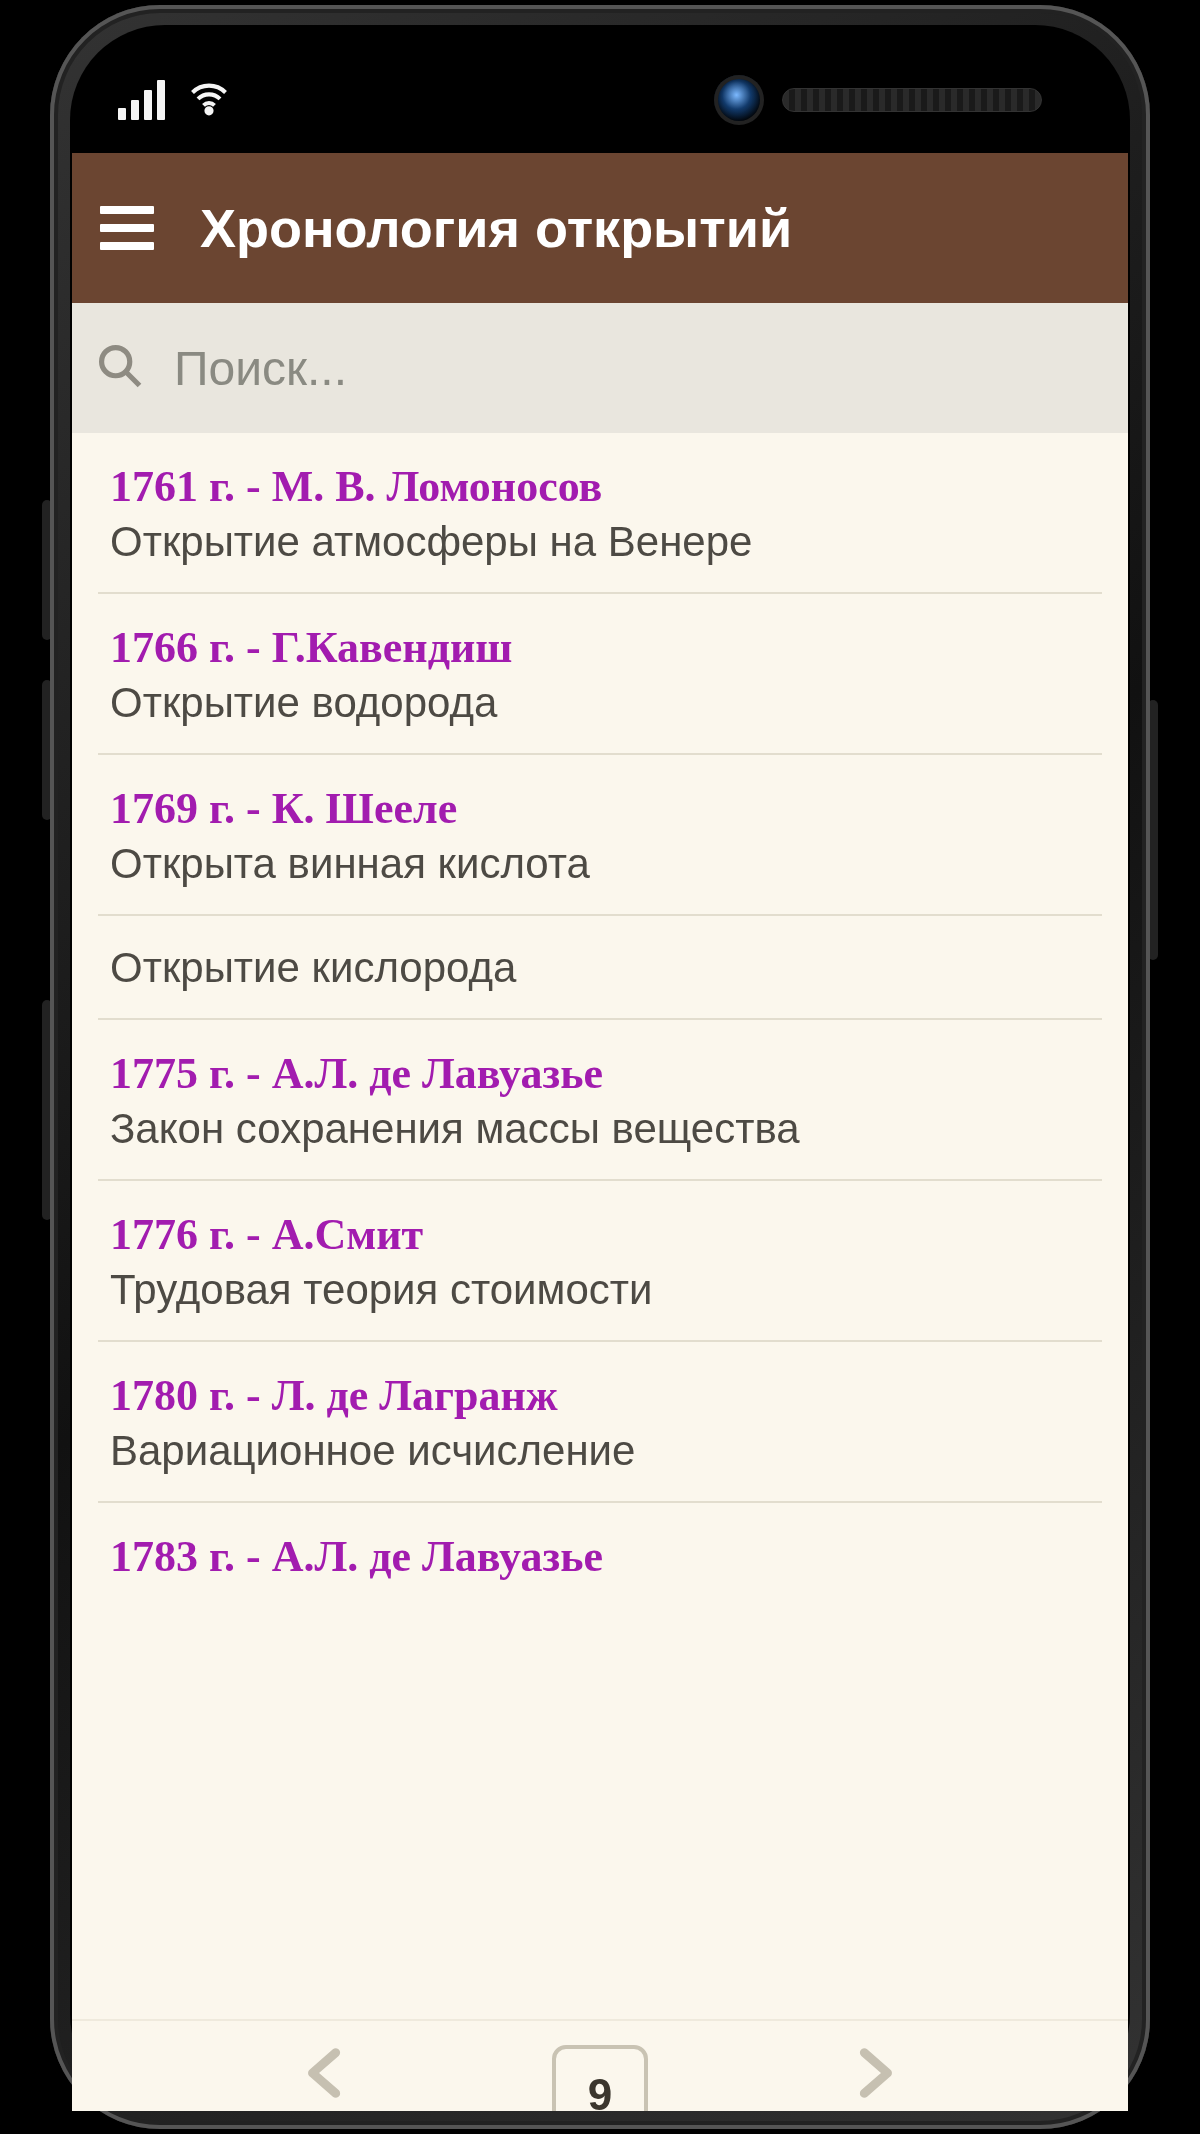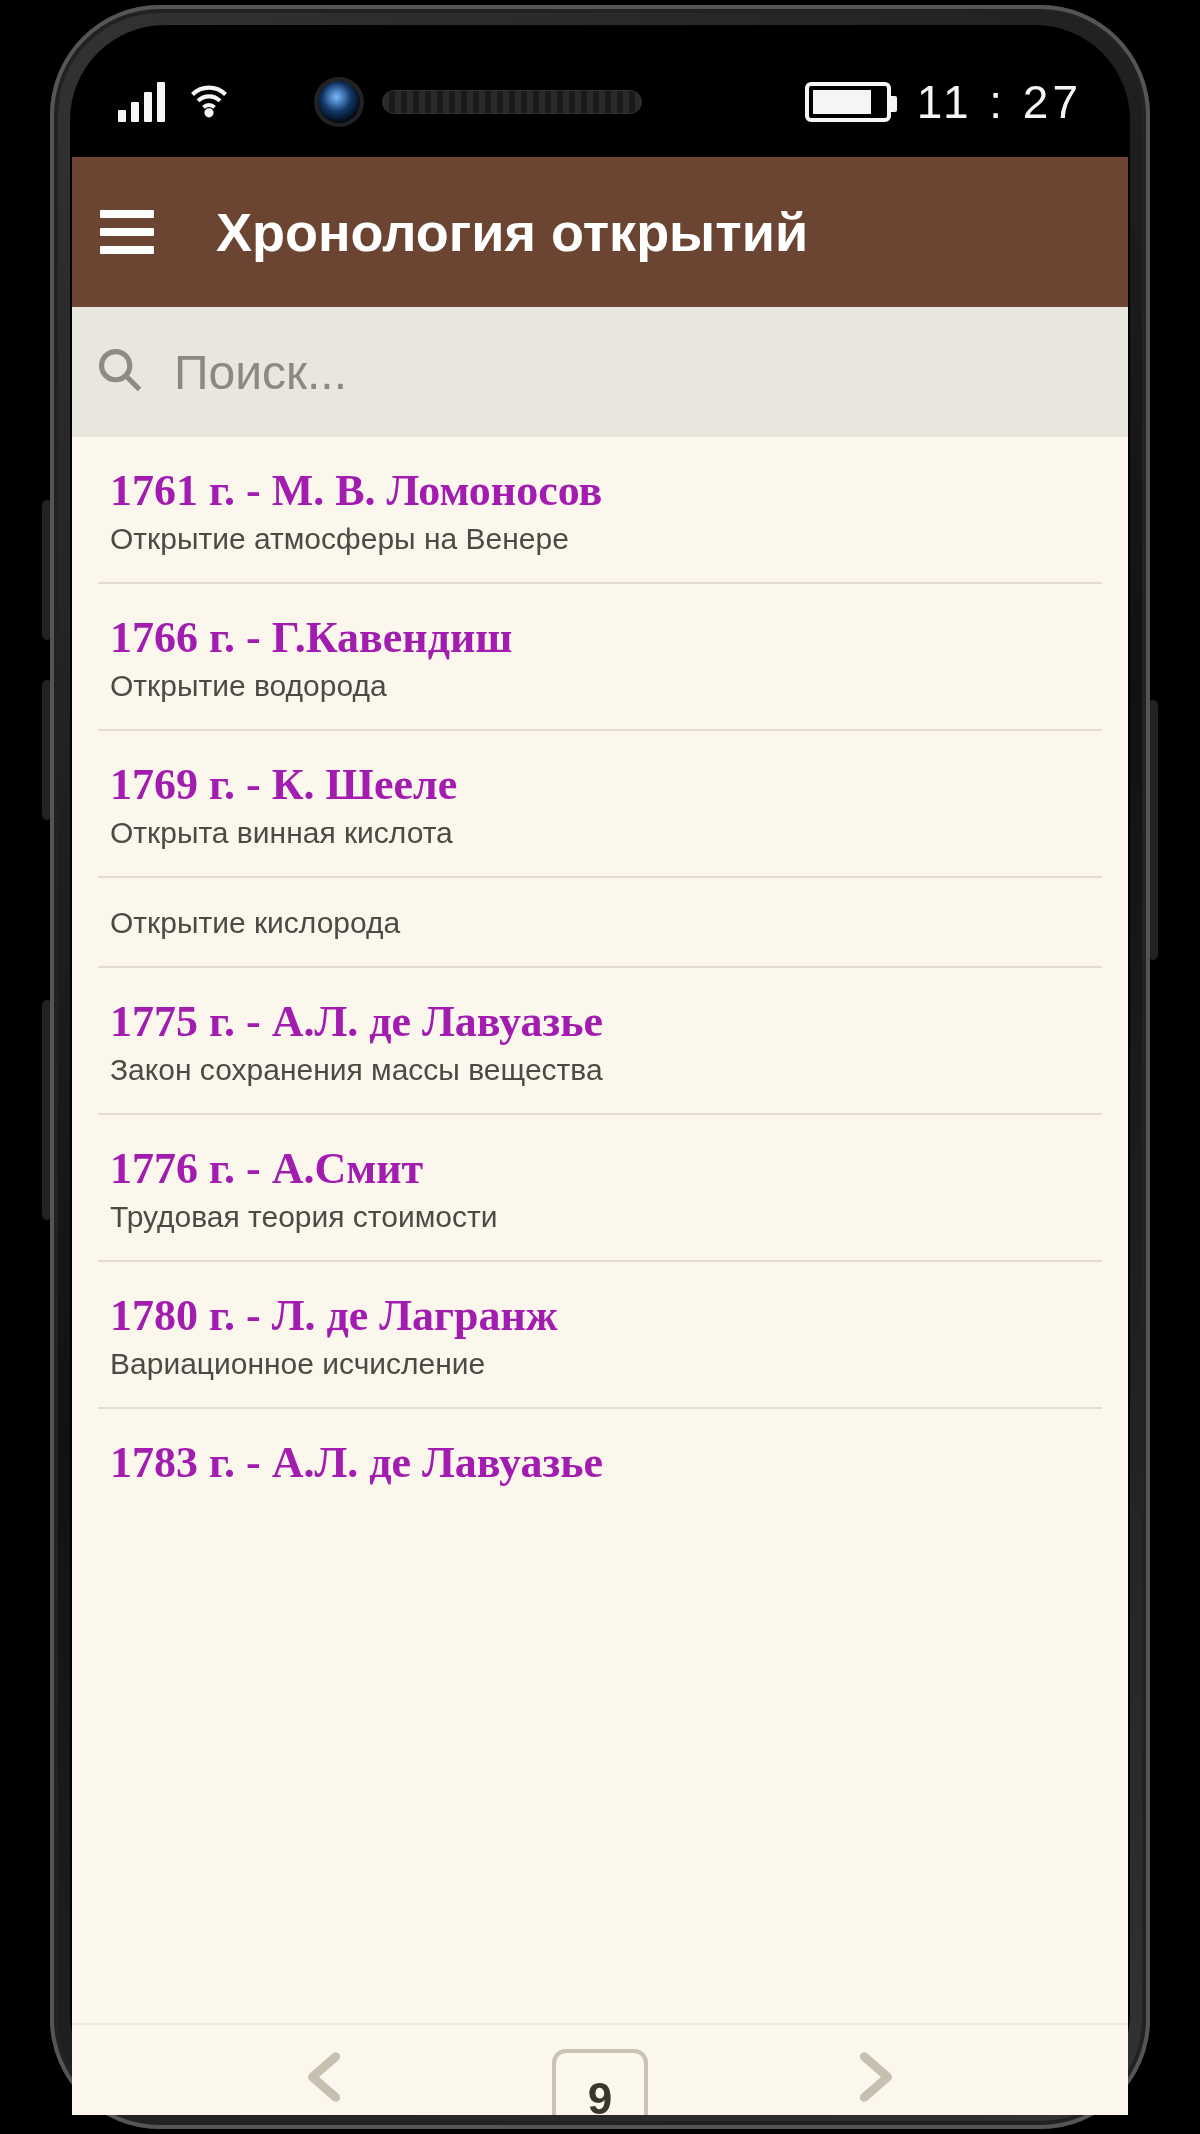--- a/index.html
+++ b/index.html
@@ -90,21 +90,21 @@
     height: 1958px;
     background:#fbf7ed;
     overflow:hidden;
     position:relative;
   }
 
   .appbar{
     background:#6b4531;
     height:150px;
     display:flex;align-items:center;
-    padding:0 28px;gap:62px;
+    padding:0 28px;gap:46px;
   }
   .hamburger{display:flex;flex-direction:column;gap:10px;}
   .hamburger span{width:54px;height:8px;background:#fff;border-radius:1px;}
   .appbar-title{
     color:#fff;font-family:-apple-system,Arial,sans-serif;
     font-size:54px;font-weight:600;
   }
 
   .searchbar{
     background:#e9e6de;height:130px;
@@ -121,21 +121,21 @@
   .item{
     padding:28px 12px 26px 12px;
     border-bottom:2px solid #e2ddce;
   }
   .item-title{
     font-family: Georgia,"Times New Roman",serif;
     font-weight:700;font-size:44px;color:#a21caf;margin-bottom:6px;
   }
   .item-desc{
     font-family:-apple-system,Arial,sans-serif;
-    font-size:30px;color:#4d4a44;
+    font-size:42px;color:#4d4a44;
   }
   .item.last{border-bottom:none;}
   .item.cut{padding-bottom:0;}
 
   .pager{
     position:absolute;left:0;right:0;bottom:-18px;height:110px;
     display:flex;align-items:center;justify-content:center;gap:190px;
     background:#fbf7ed;
     border-top:2px solid #efeadd;
   }
@@ -172,26 +172,20 @@
             <path d="M6 12.5c3.3-3.3 8.7-3.3 12 0"></path>
             <path d="M9 16c1.7-1.7 4.3-1.7 6 0"></path>
             <circle cx="12" cy="19" r="1.4" fill="#f5f5f5"></circle>
           </svg>
         </div>
       </div>
       <div class="status-center">
         <div class="camera-dot"></div>
         <div class="speaker"></div>
       </div>
-      <div class="status-right">
-        <div class="battery">
-            <div class="battery-fill"></div>
-          </div>
-        <div class="status-time">11 : 27</div>
-      </div>
     </div>
 
     <div class="screen">
 
       <div class="appbar">
         <div class="hamburger">
           <span></span>
             <span></span>
             <span></span>
         </div>

